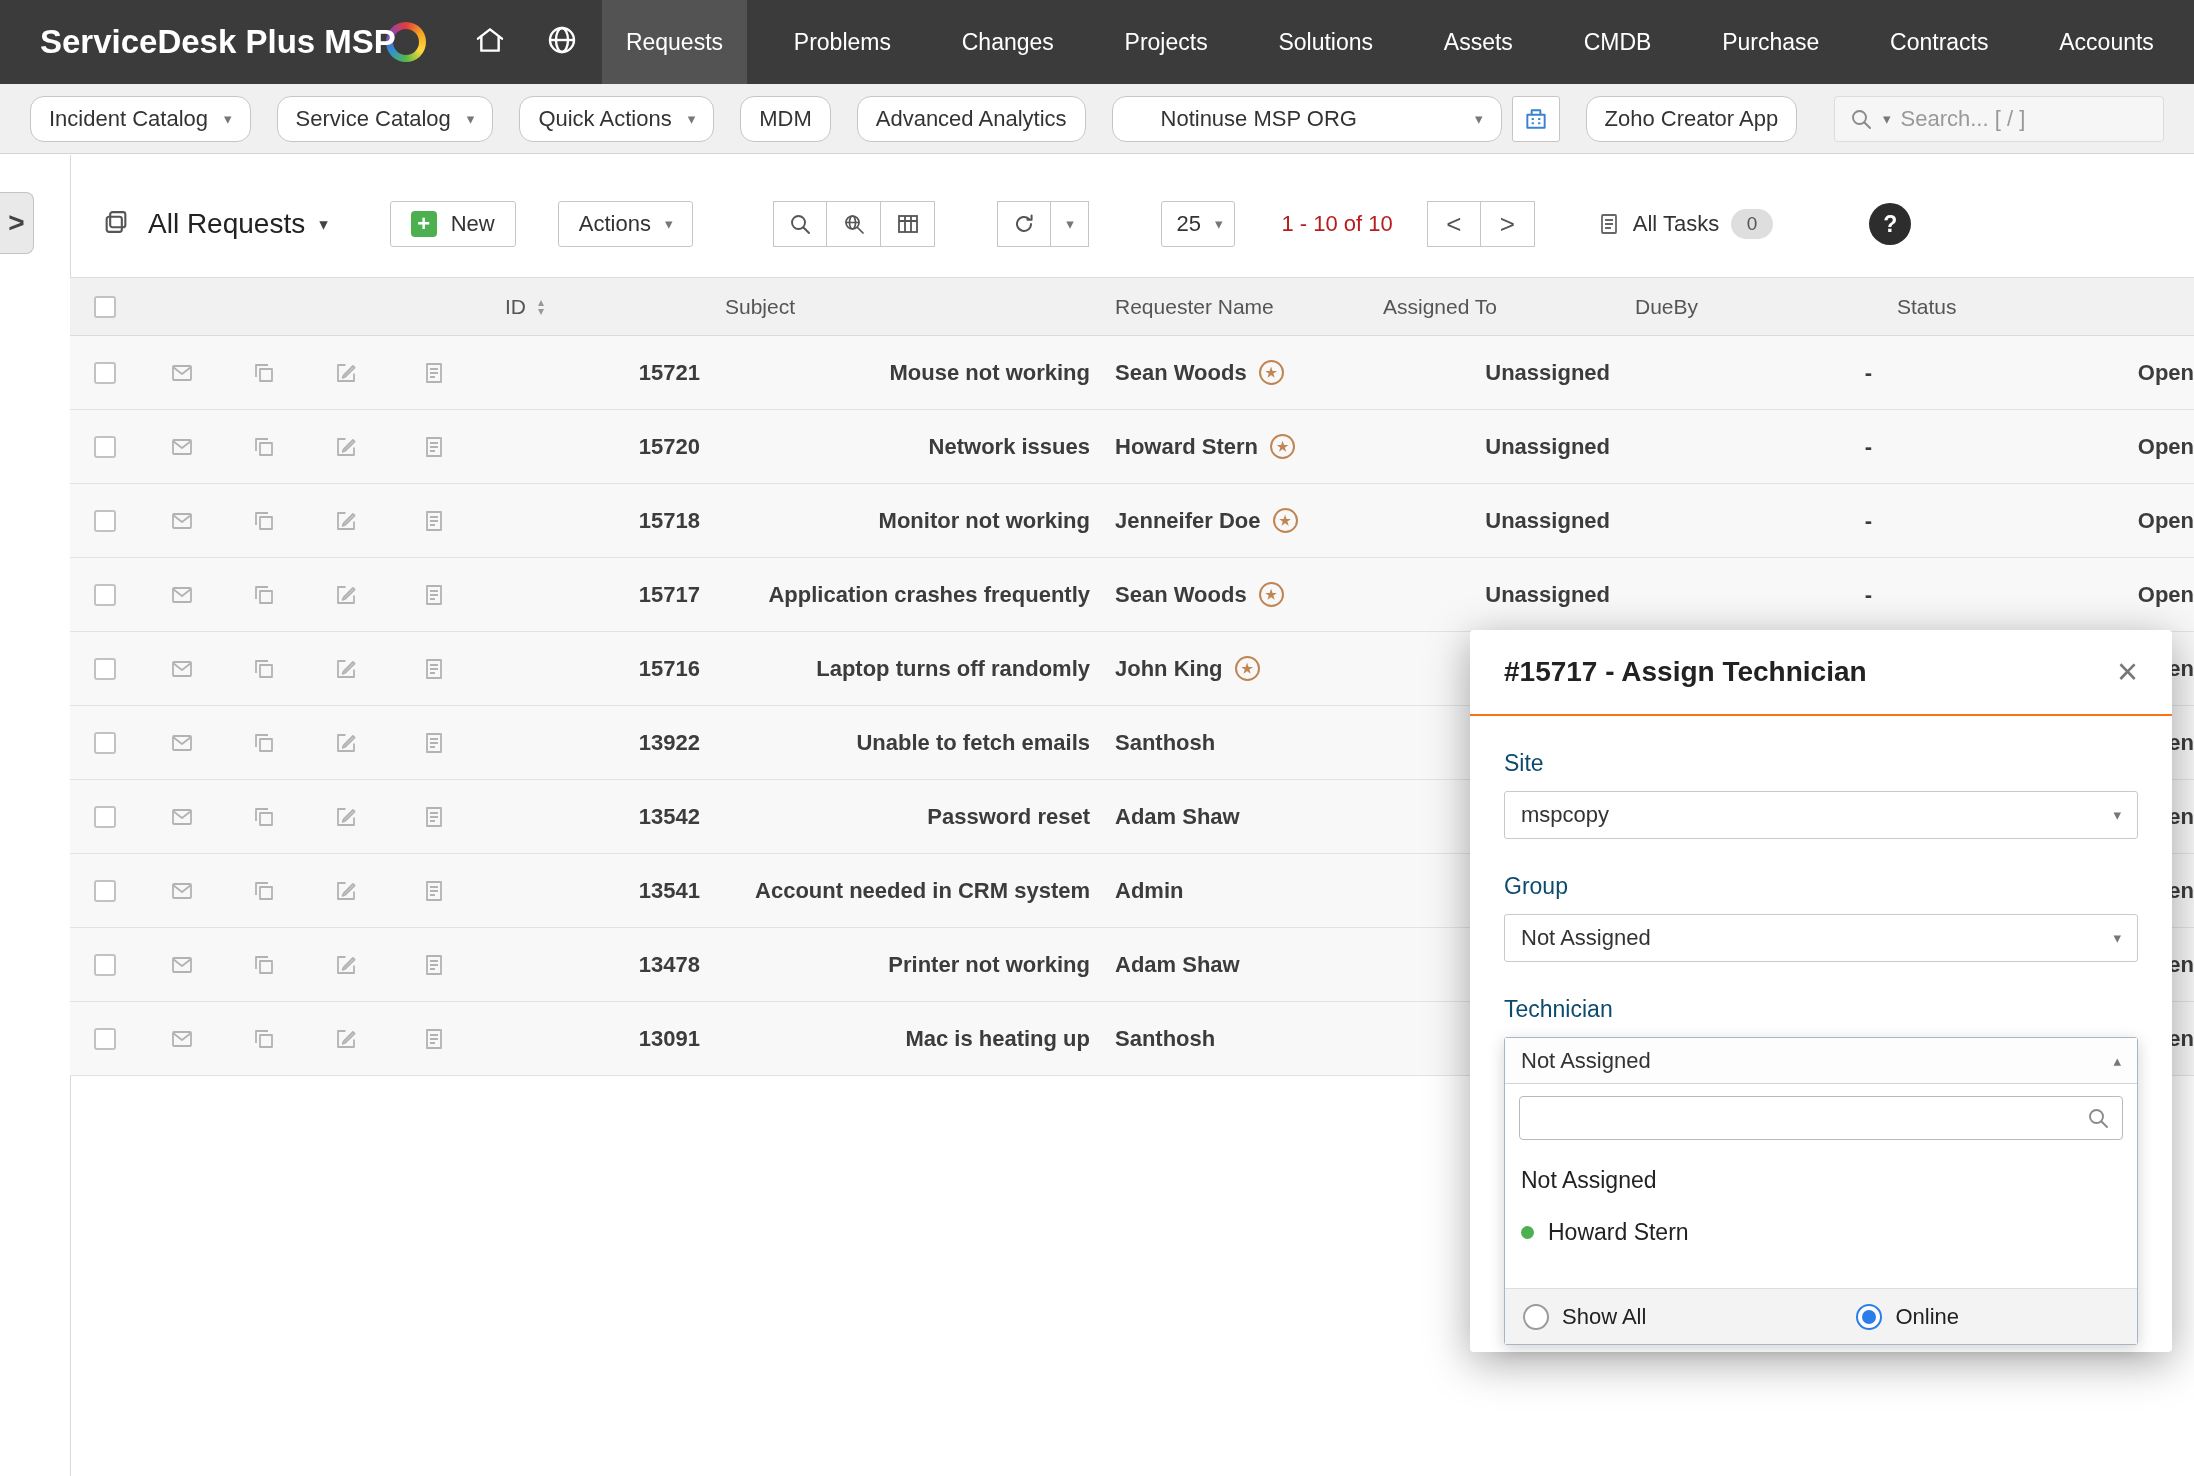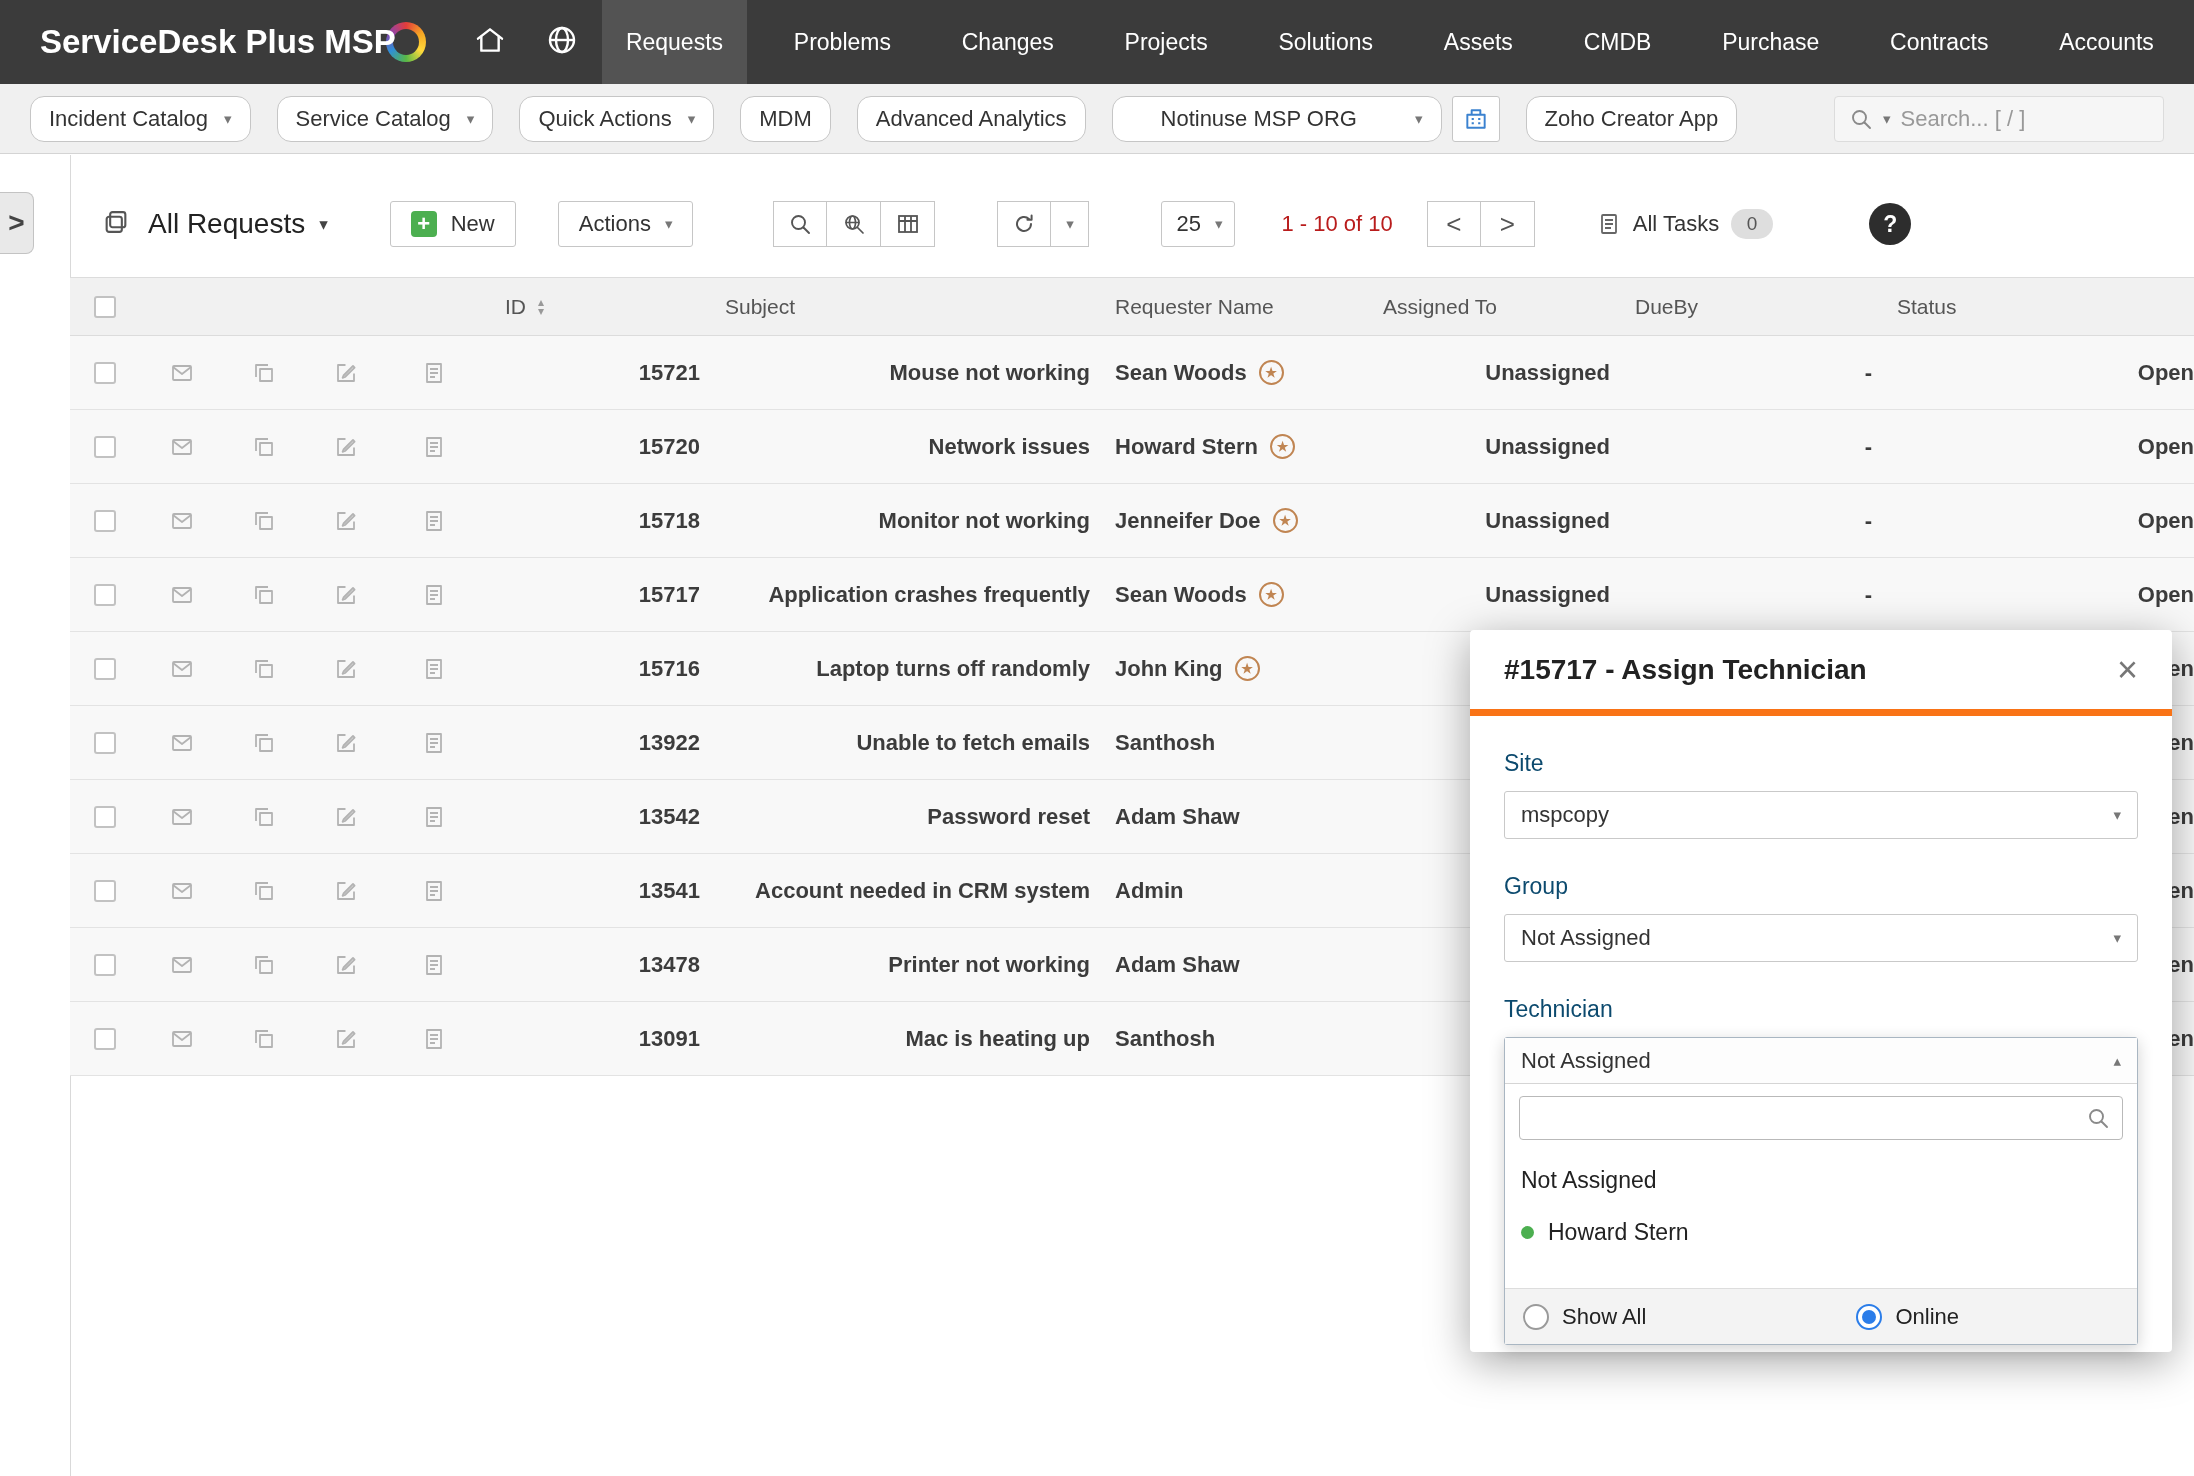--- a/index.html
+++ b/index.html
@@ -17,21 +17,21 @@
   .nav-tabs { flex:1; display:flex; height:100%; margin-left:24px; padding-right:16px; justify-content:space-between; }
   .nav-tab { display:flex; align-items:center; padding:0 24px; color:#fff; font-size:23px; cursor:default; }
   .nav-tab.active { background:#535353; }
 
   
   .toolbar { position:absolute; top:84px; left:0; right:0; height:70px; background:#f0f0f0; border-bottom:1px solid #d4d4d4;
     display:flex; align-items:center; padding:0 30px; gap:26px; }
   .tbtn { height:46px; background:#fff; border:1px solid #c6c6c6; border-radius:14px; display:flex; align-items:center;
     padding:0 18px; font-size:22px; color:#333; gap:16px; white-space:nowrap; }
   .caret { font-size:15px; color:#777; }
-  .org-select { width:330px; justify-content:space-between;padding-left:48px; }
+  .org-select { width:390px; justify-content:space-between;padding-left:48px; }
   .org-icon-btn { width:48px; height:46px; background:#fff; border:1px solid #c6c6c6; border-radius:3px; display:flex;
     align-items:center; justify-content:center; color:#3b82d0; margin-left:-16px; }
   .org-icon-btn svg { width:26px; height:26px; }
   .tsearch { margin-left:auto; height:46px; display:flex; align-items:center; gap:10px; padding:0 14px; width:330px;
     background:#f6f6f6; border:1px solid #dcdcdc; border-radius:4px; color:#999; font-size:22px; }
   .tsearch svg { width:24px; height:24px; color:#8a8a8a; }
 
   
   .rail-line { position:absolute; top:155px; left:70px; bottom:0; width:1px; background:#d9d9d9; }
   .expander { position:absolute; top:192px; left:0; width:34px; height:62px; background:#e9e9e9; border:1px solid #c3c3c3;
@@ -68,21 +68,21 @@
   .cicon { display:flex; justify-content:center; color:#b3b3b3; }
   .cicon svg { width:24px; height:24px; }
   .ccb { display:flex; justify-content:center; }
   .checkbox { width:22px; height:22px; border:2px solid #c2c2c2; border-radius:3px; background:#fff; display:inline-block; }
   .req-cell { display:flex; align-items:center; gap:12px; }
   .vip-badge { width:25px; height:25px; border:2px solid #c08552; border-radius:50%; color:#c08552; font-size:13px; display:flex; align-items:center; justify-content:center; flex:none; }
 
   
   .modal { position:absolute; left:1470px; top:630px; width:702px; height:722px; background:#fff; border-radius:4px;
     box-shadow:0 10px 44px rgba(0,0,0,0.35); z-index:10; }
-  .modal-head { height:86px; display:flex; align-items:center; justify-content:space-between; padding:0 34px; border-bottom:7px solid #f97316; }
+  .modal-head { height:86px; display:flex; align-items:center; justify-content:space-between; padding:0 34px; border-bottom:2px solid #f97316; }
   .modal-title { font-size:28px; font-weight:bold; color:#222; }
   .modal-close { font-size:36px; color:#777; line-height:1; }
   .modal-body { padding:0 34px; }
   .mlabel { margin-top:34px; font-size:23px; color:#0c4a6e; }
   .mselect { margin-top:14px; height:48px; border:1px solid #c9c9c9; border-radius:3px; background:#fff; display:flex;
     align-items:center; justify-content:space-between; padding:0 16px; font-size:22px; color:#333; }
   .combo { margin-top:14px; height:308px; border:1px solid #a9b6c2; border-radius:3px; background:#fff;
     box-shadow:0 4px 16px rgba(0,0,0,0.18); display:flex; flex-direction:column; }
   .combo-head { height:46px; flex:none; border-bottom:1px solid #d5d5d5; background:#fdfdfd; display:flex; align-items:center;
     justify-content:space-between; padding:0 16px; font-size:22px; color:#333; }

